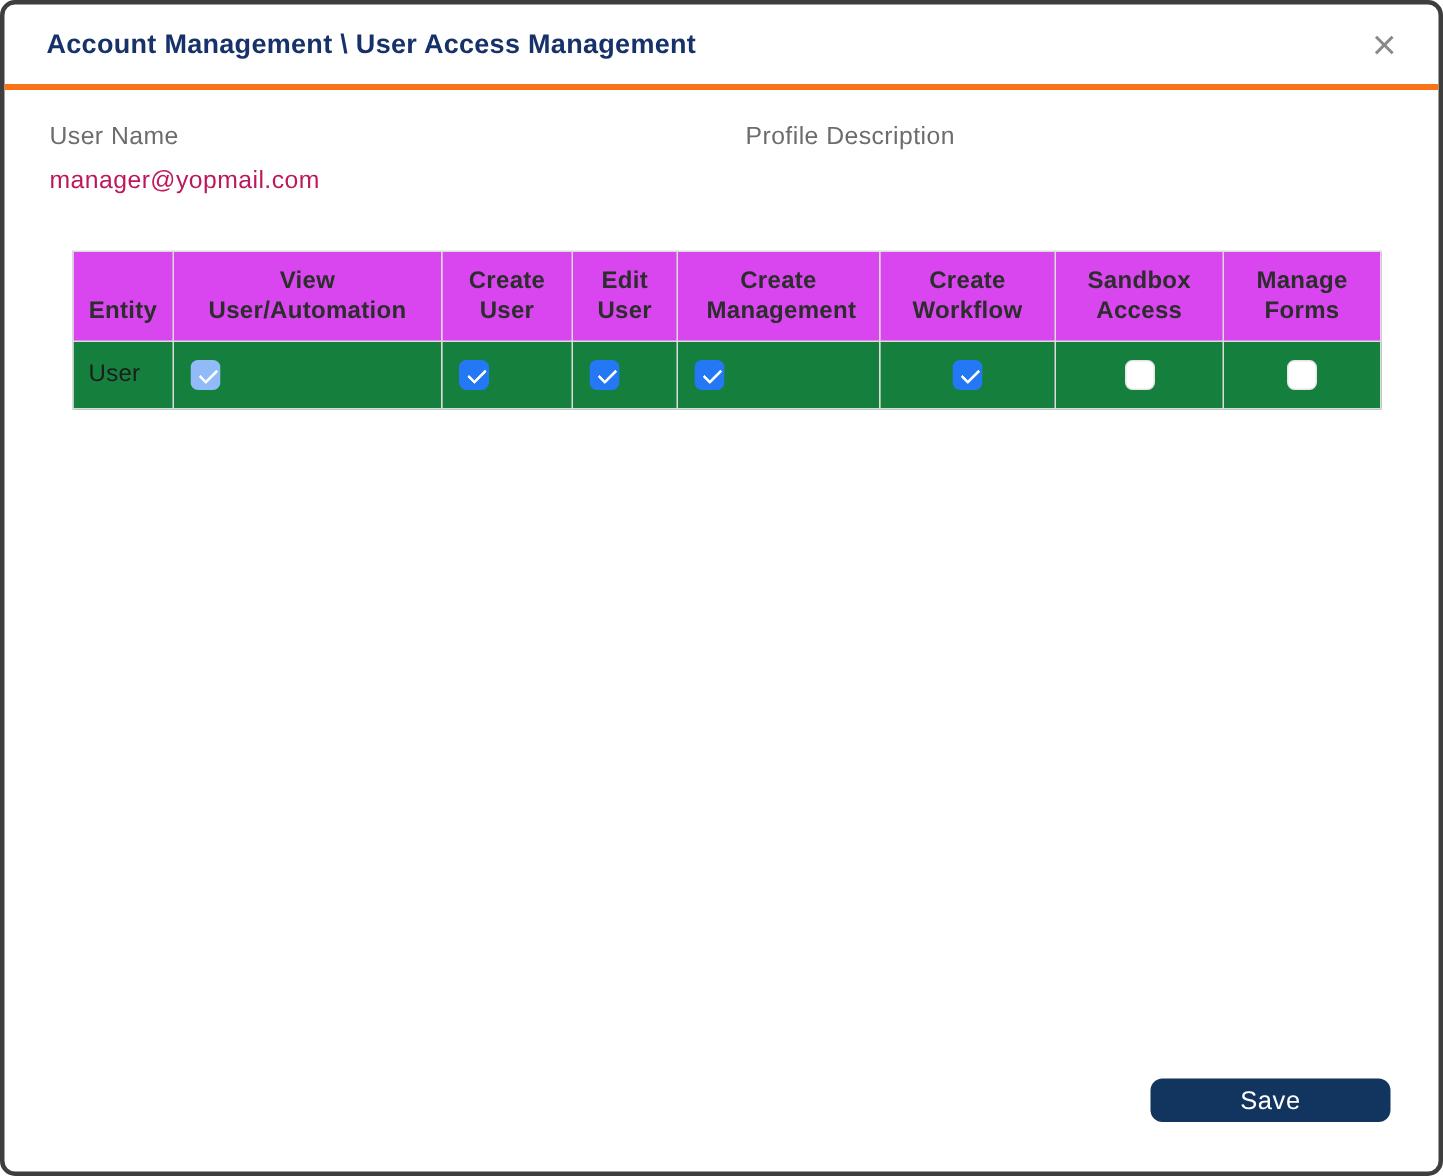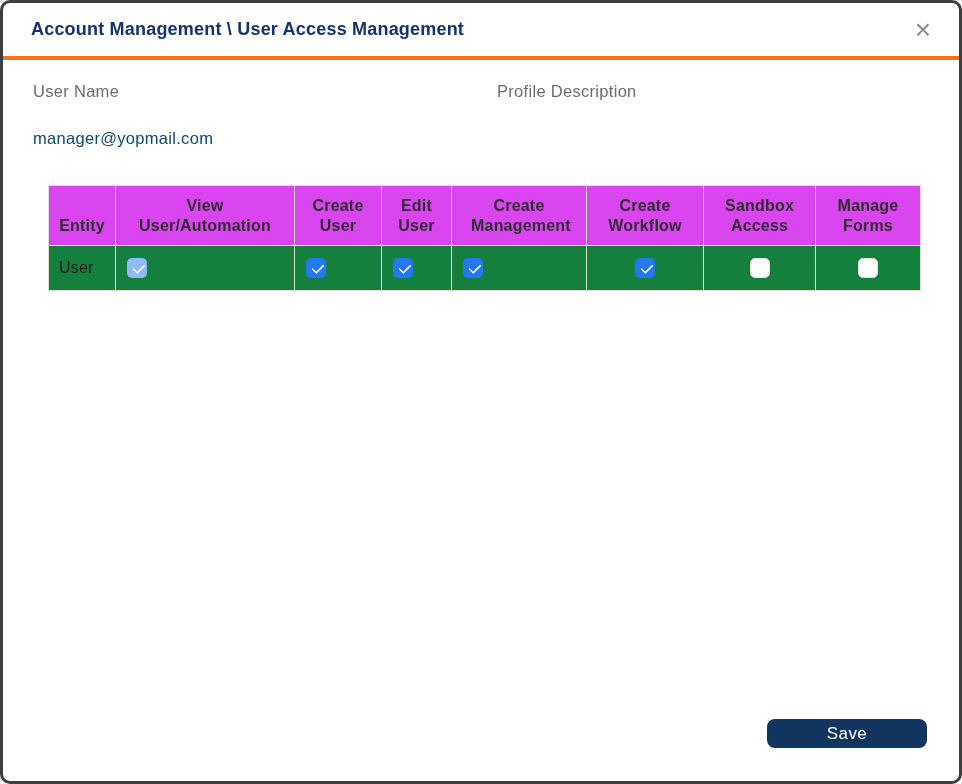--- a/index.html
+++ b/index.html
@@ -26,24 +26,24 @@
     letter-spacing:.2px;
   }
   .close-btn{
     background:none;border:none;cursor:pointer;line-height:1;
     color:#8a8a8a;font-size:28px;font-weight:300;padding:0 4px;
     font-family:"Liberation Sans",sans-serif;
   }
   
   .info-grid{
     display:grid;grid-template-columns:464px 1fr;
-    margin:21px 30px 0 30px;row-gap:27px;
+    margin:21px 30px 0 30px;row-gap:9px;
   }
   .info-label{font-size:16.5px;color:#6a6c6e;letter-spacing:.3px;line-height:20px;}
-  .info-value{font-size:16.5px;color:#0c4a6e;letter-spacing:.3px;line-height:20px;}
+  .info-value{font-size:16.5px;color:#be185d;letter-spacing:.3px;line-height:20px;}
   
   .perm-table{
     border-collapse:collapse;margin:37px 45px 0 45px;
     table-layout:fixed;width:872px;
   }
   .perm-table th,.perm-table td{border:1px solid var(--border-gray);}
   .perm-table th{
     background:#d946ef;height:60px;vertical-align:bottom;
     text-align:center;font-weight:700;font-size:16px;color:#2d2d2d;
     padding:6px 2px 9px 2px;line-height:20px;letter-spacing:.2px;

